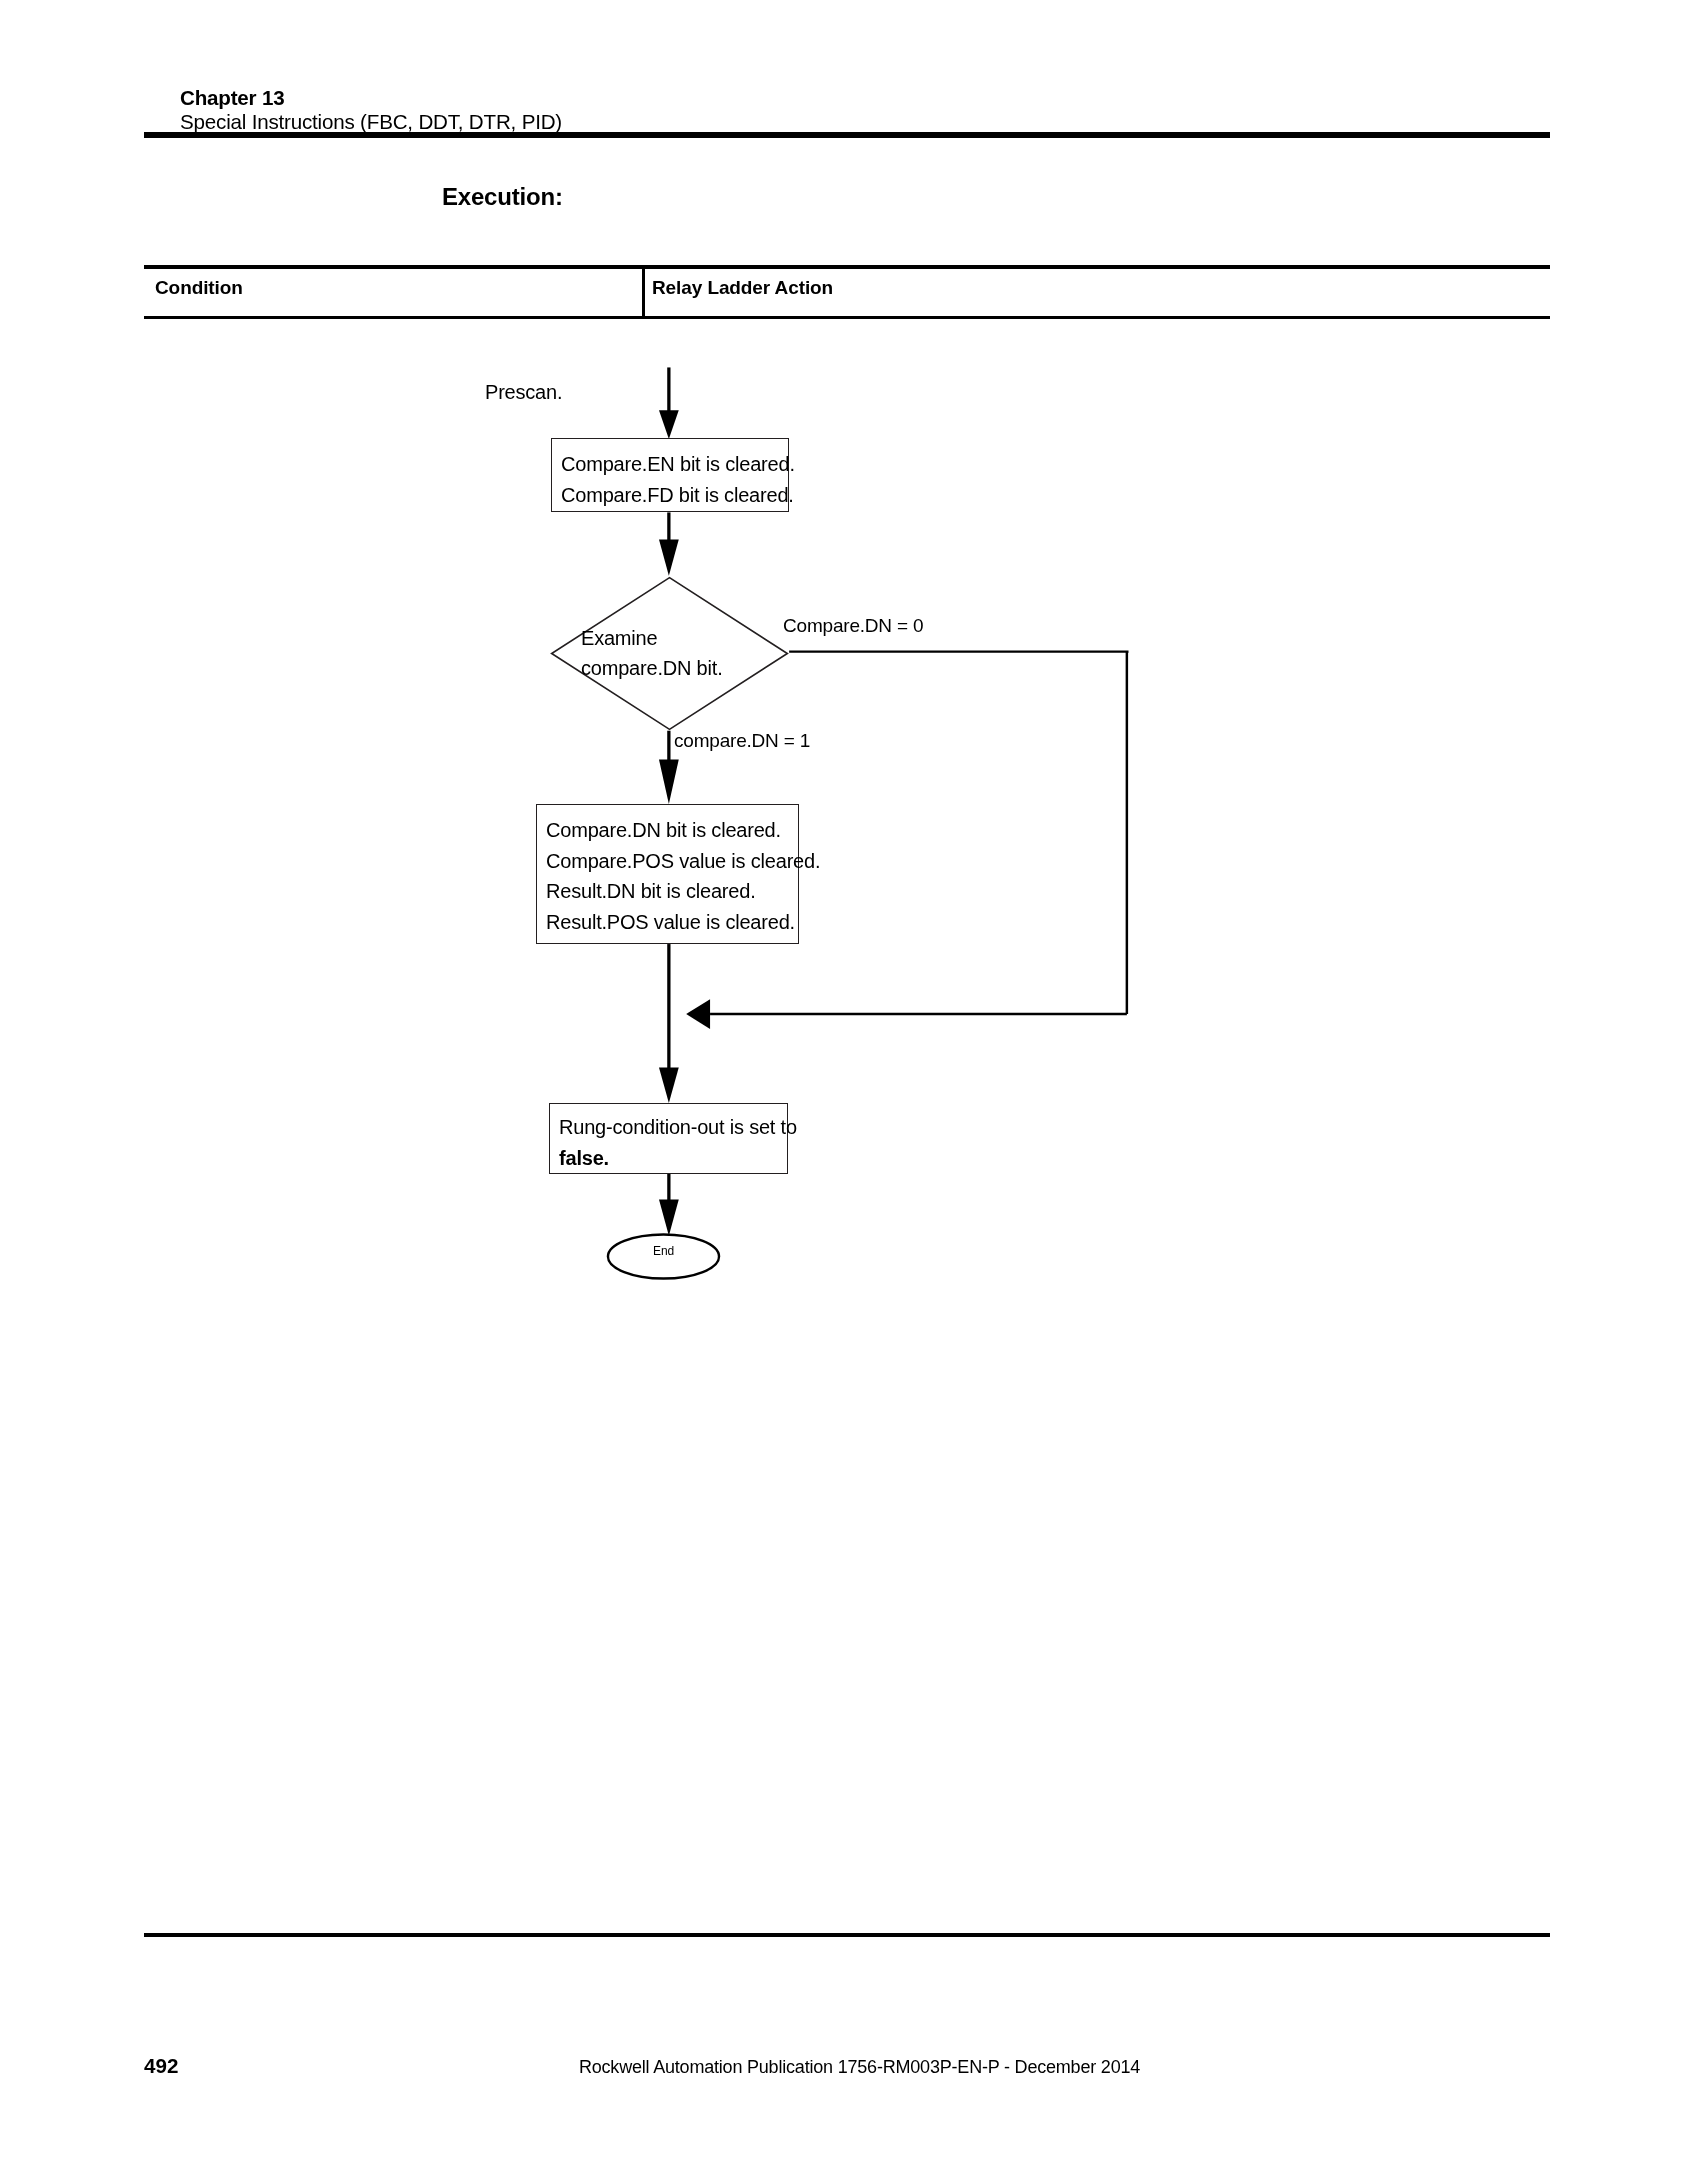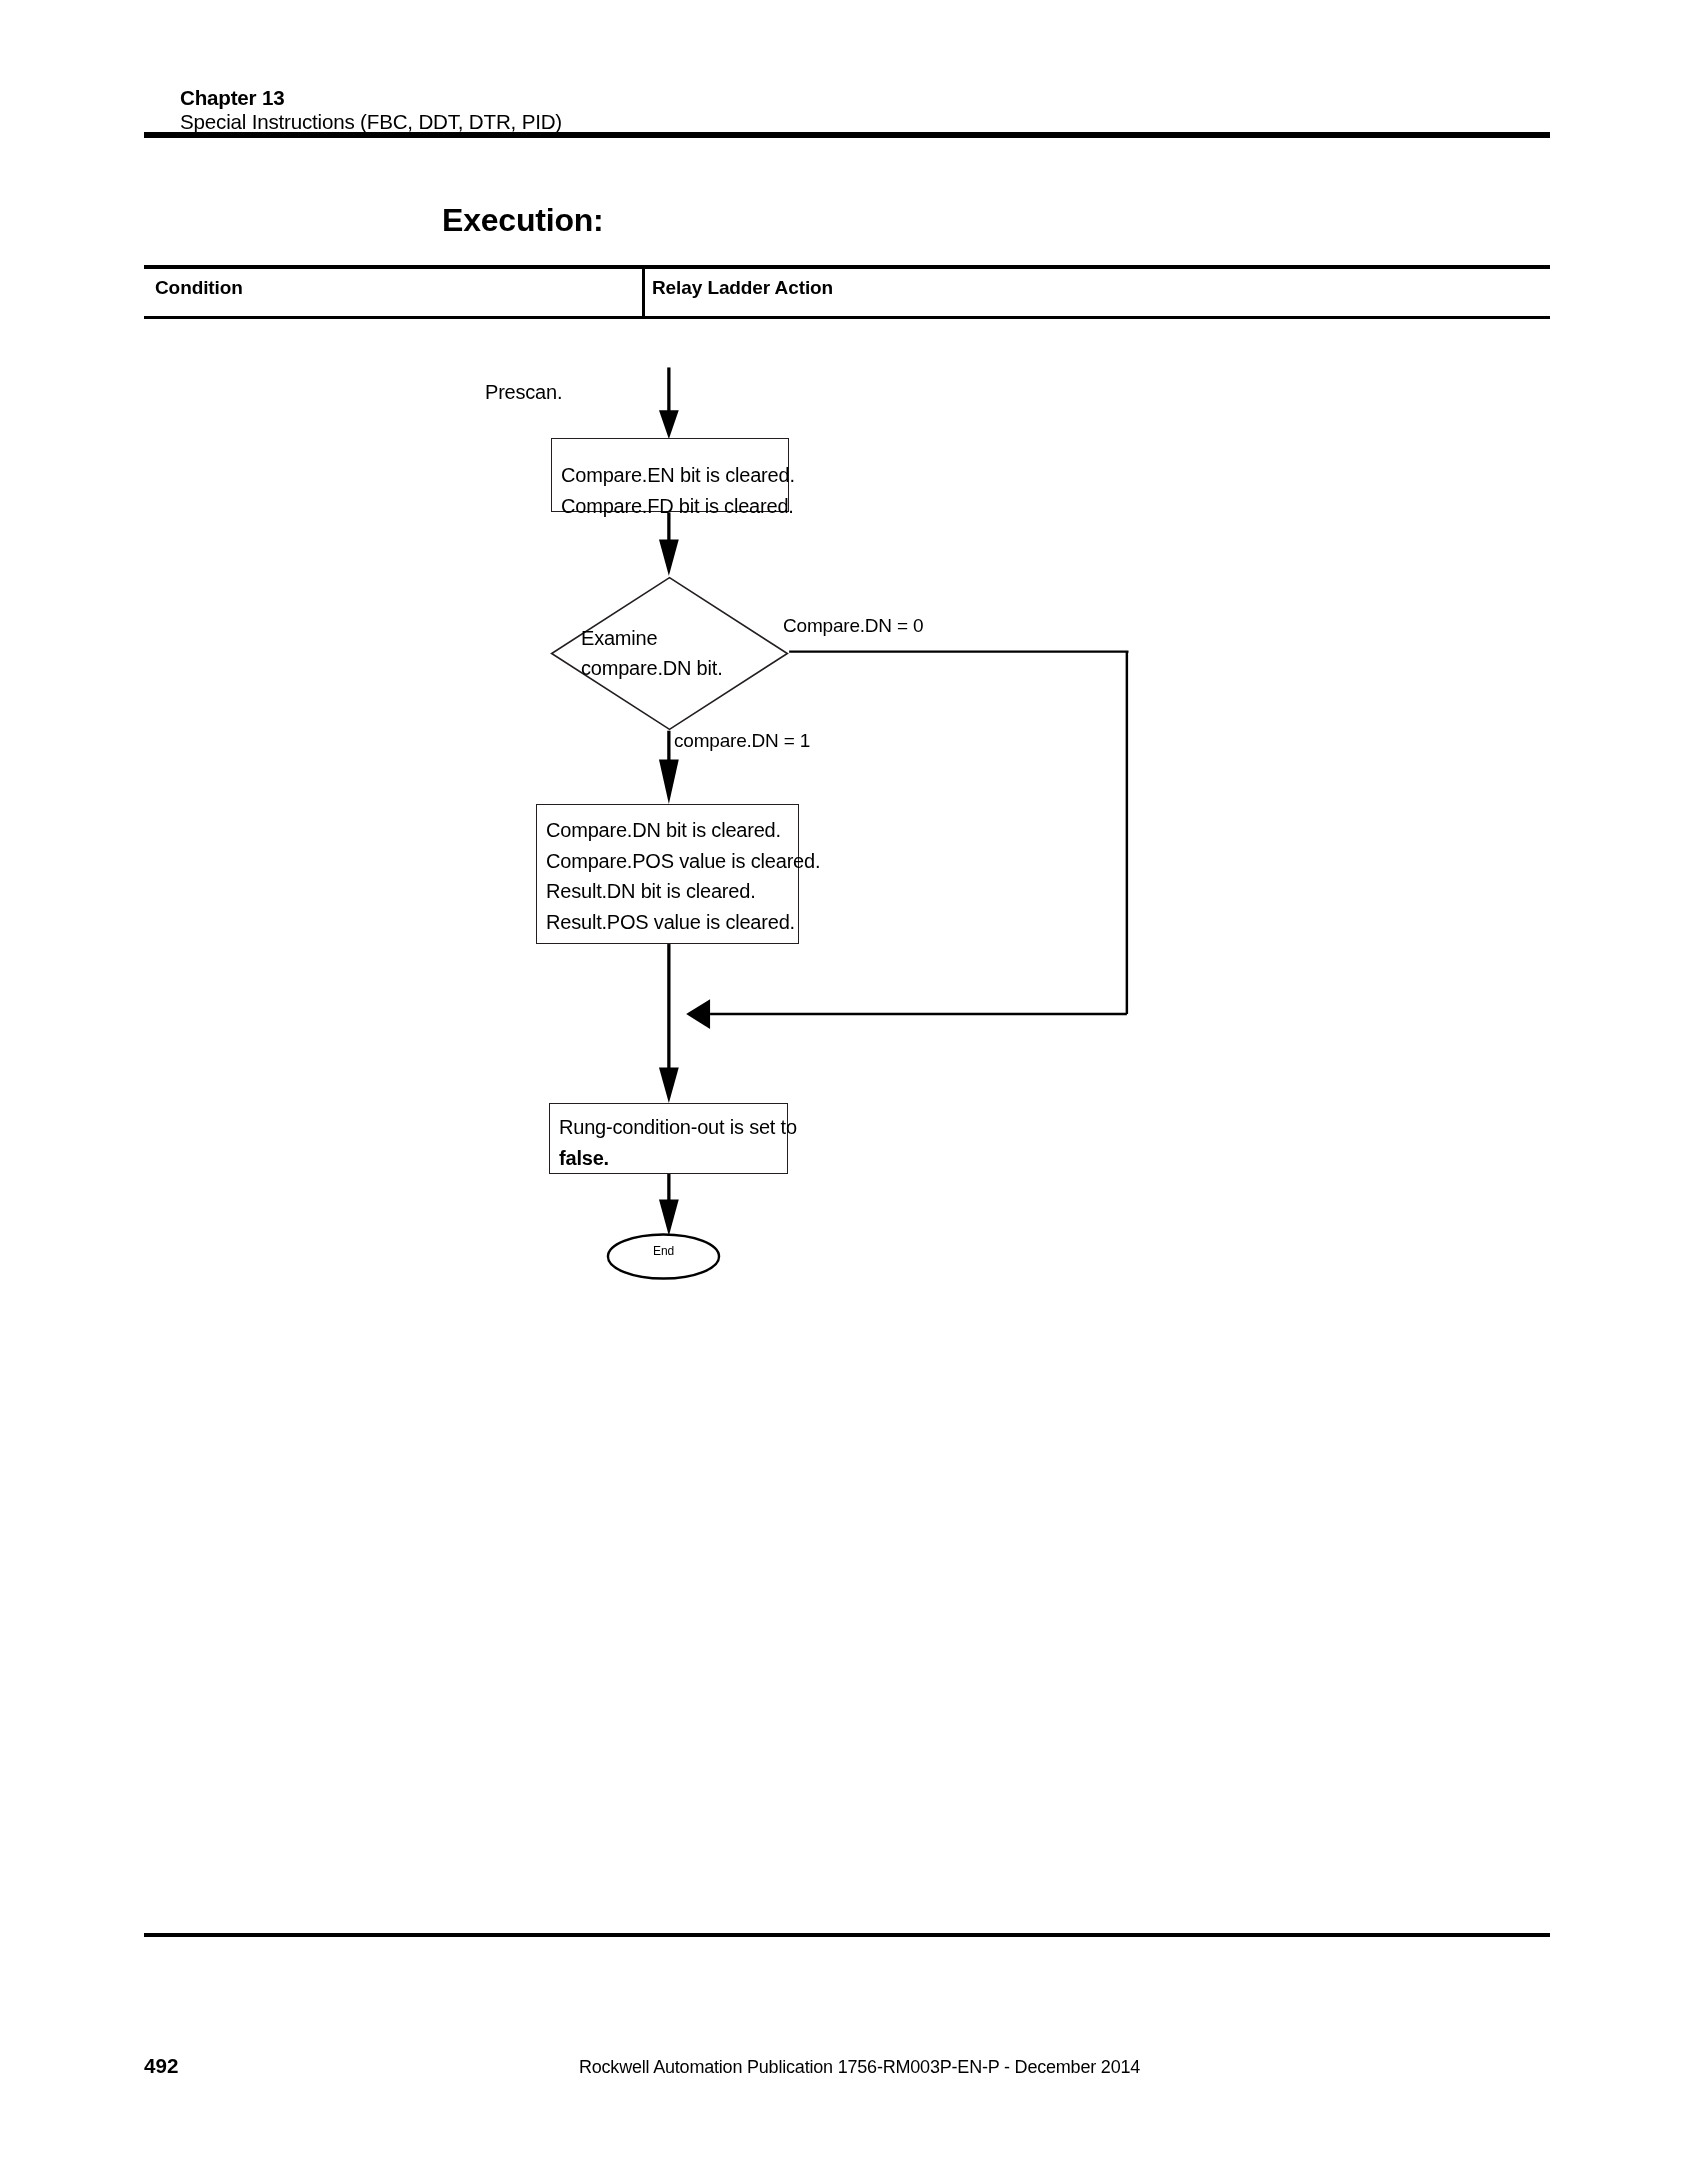--- a/index.html
+++ b/index.html
@@ -48,24 +48,23 @@
     width: 1406px;
     height: 5.8px;
     background: #000000;
   }
 
   
   .section-heading {
     position: absolute;
     left: 442px;
     top: 183px;
-    font-size: 32px;
+    font-size: 24px;
     font-weight: bold;
     letter-spacing: -0.2px;
-    margin-top: 19px;
   }
 
   
   .rule-table-top {
     position: absolute;
     left: 144px;
     top: 265px;
     width: 1406px;
     height: 4.1px;
     background: #000000;
@@ -126,21 +125,21 @@
     line-height: 30.5px;
     white-space: nowrap;
   }
   .node-box .line.bold { font-weight: bold; }
 
   #box-prescan-clear {
     left: 551px;
     top: 438px;
     width: 238px;
     height: 74px;
-    padding: 21px 0 0 9px;
+    padding: 10px 0 0 9px;
   }
   #box-clear-values {
     left: 536px;
     top: 804px;
     width: 263px;
     height: 140px;
     padding: 10px 0 0 9px;
   }
   #box-rung-false {
     left: 549px;

